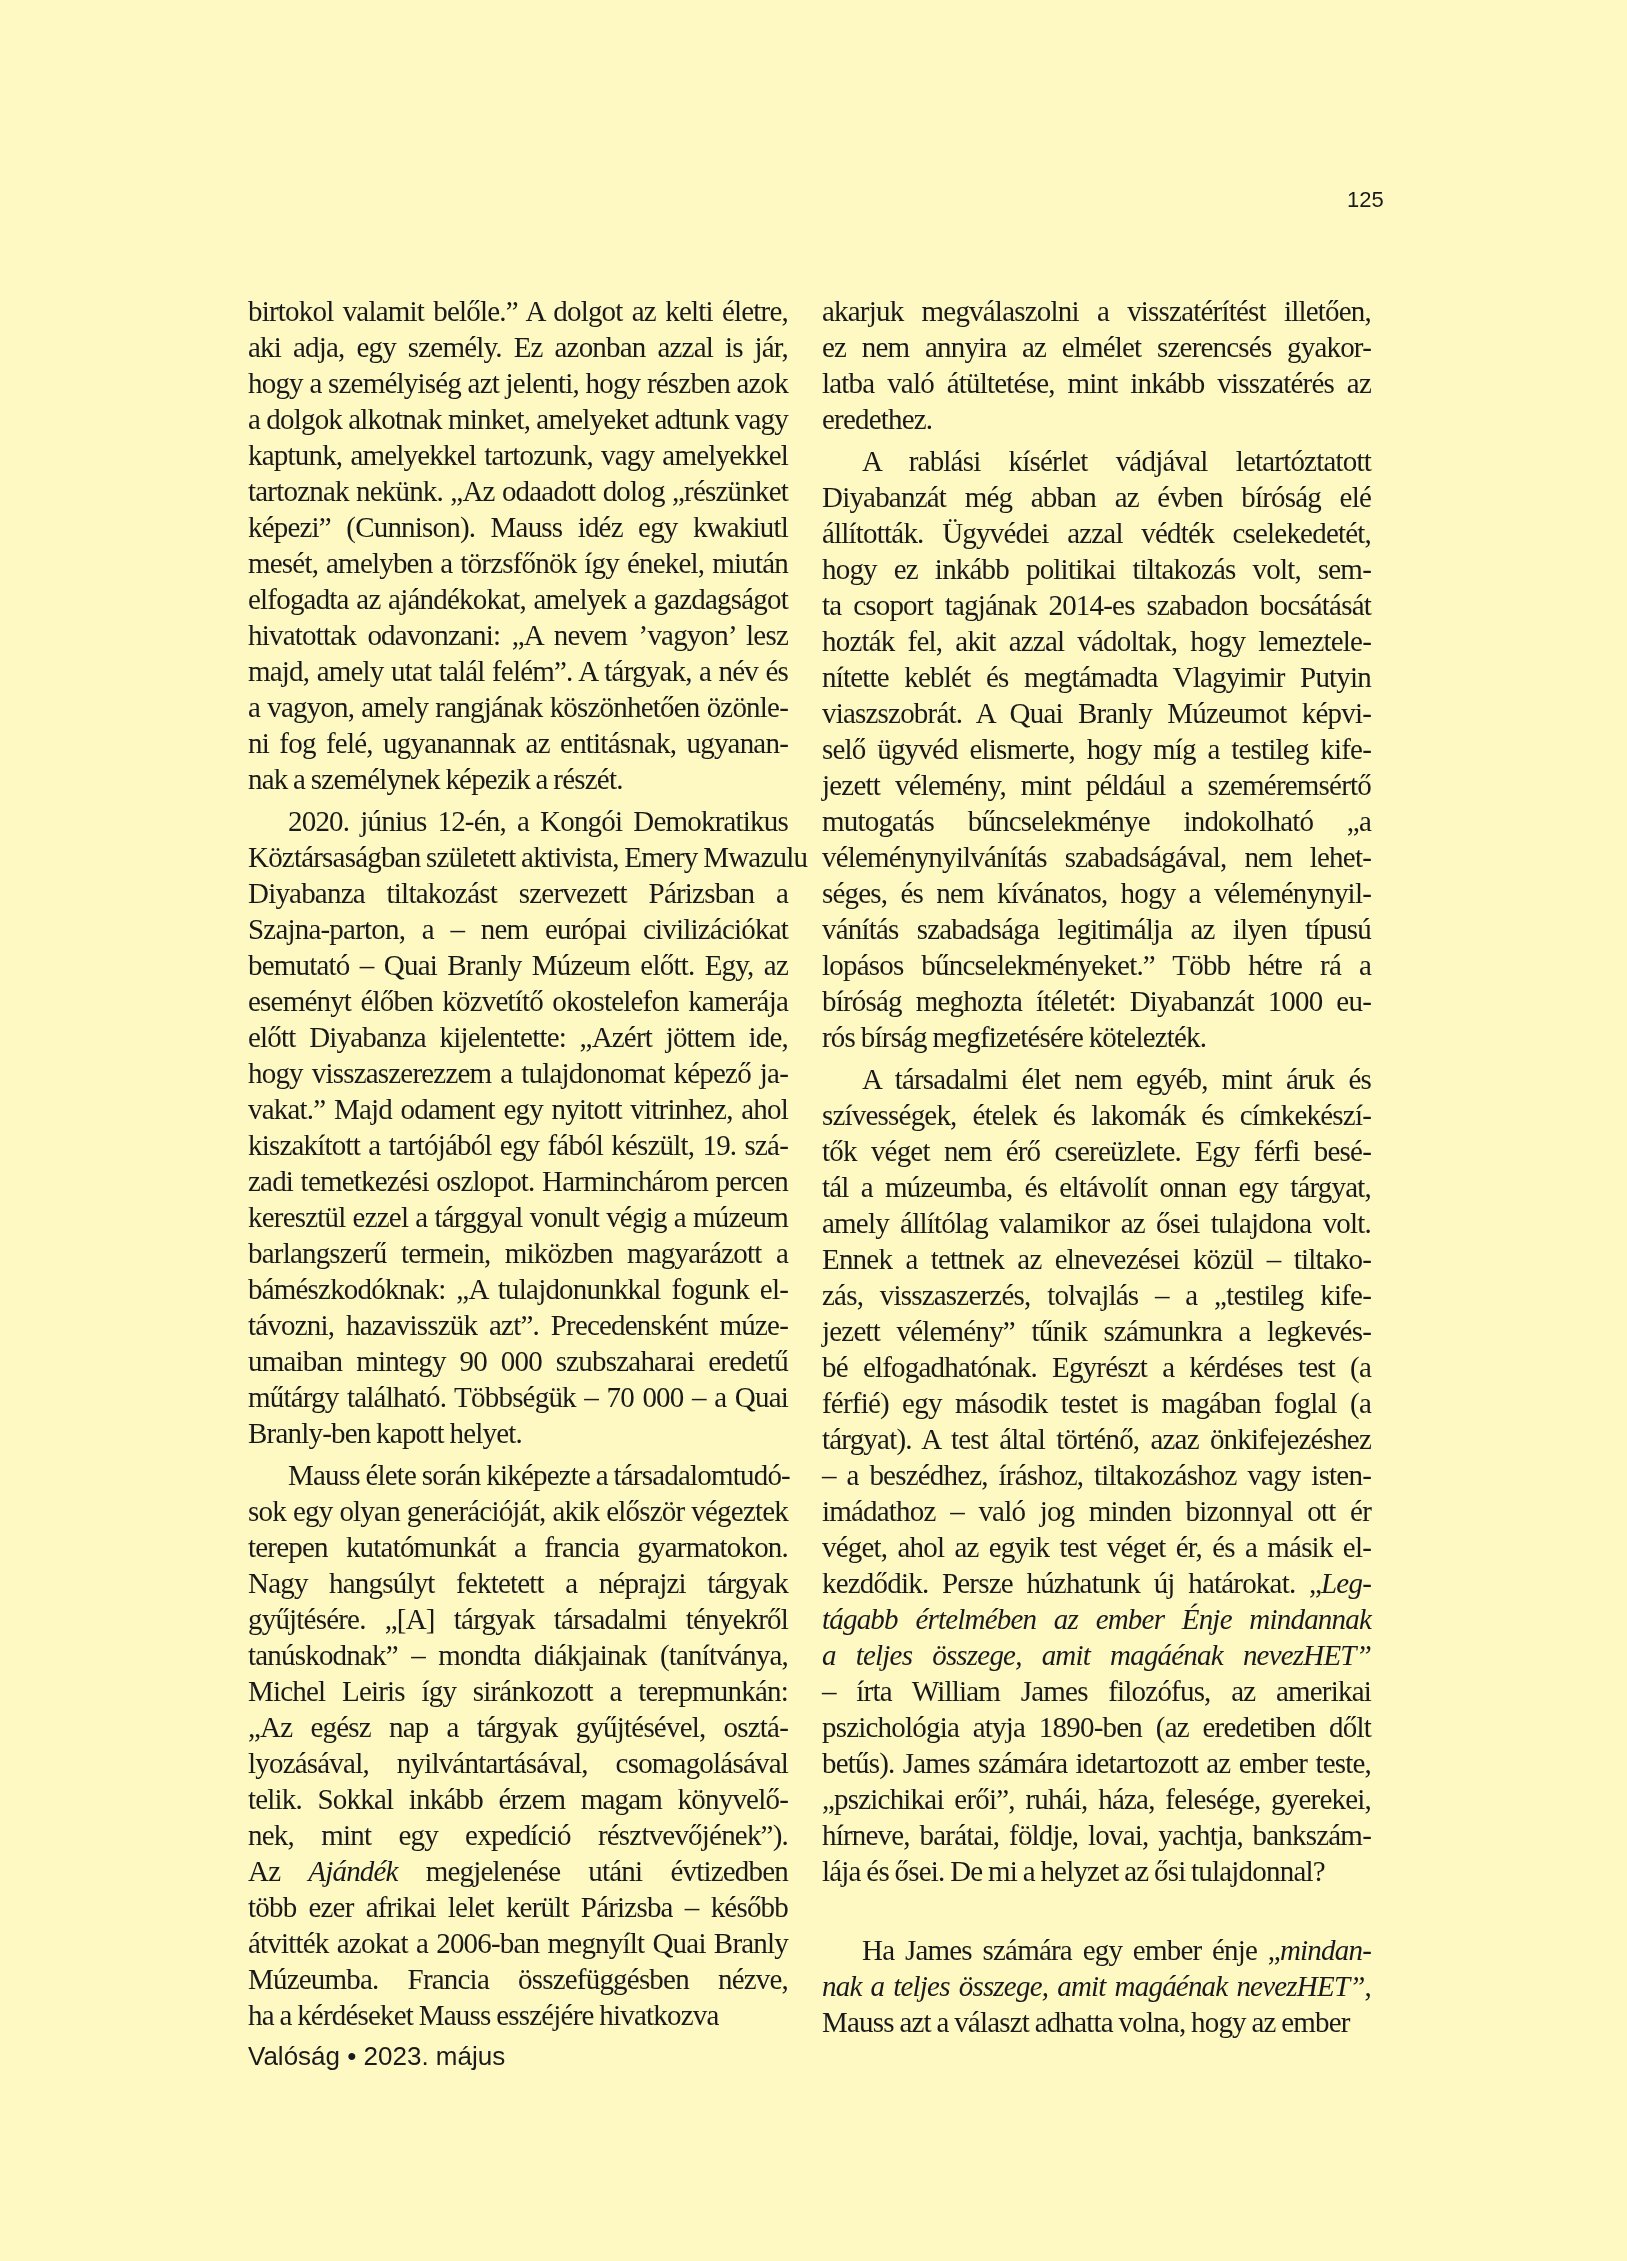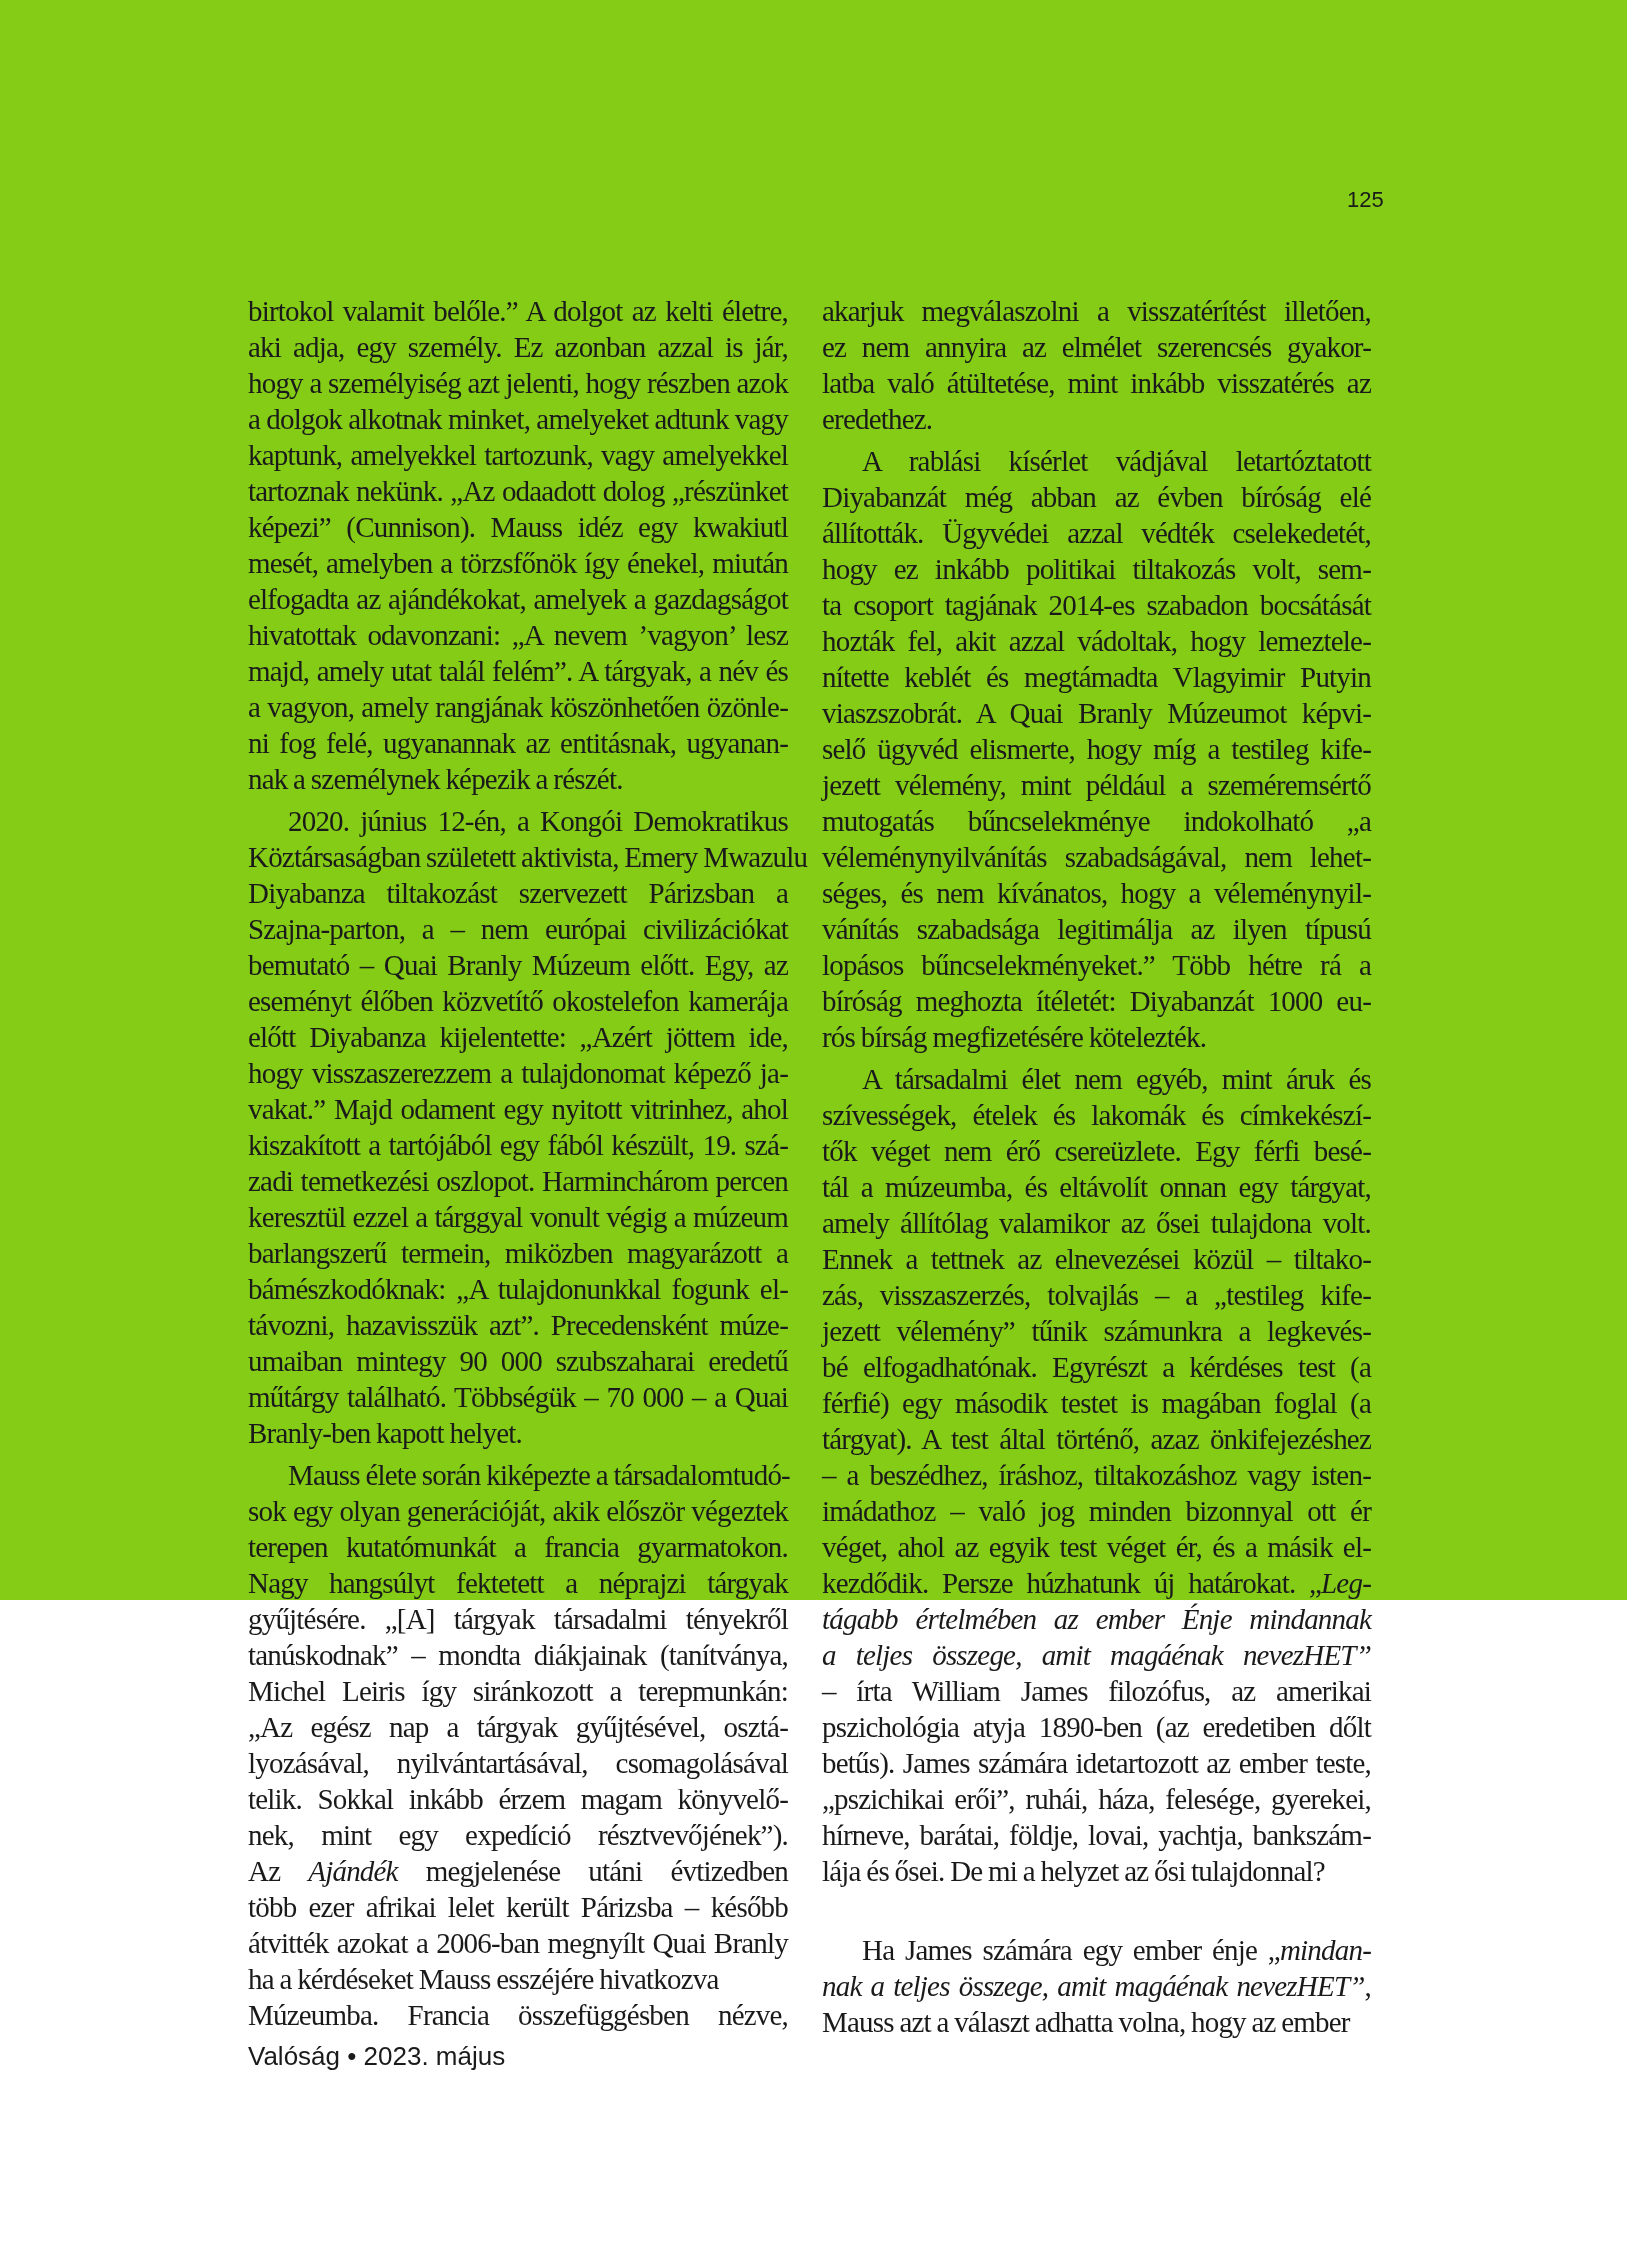--- a/index.html
+++ b/index.html
@@ -1,17 +1,17 @@
 <!DOCTYPE html>
 <html style="font-size:12.3px"><head>
 <meta charset="utf-8">
 <style>
   html, body { margin: 0; padding: 0; background: #ffffff; }
   body { width: 1628px; height: 2261px; position: relative; overflow: hidden; }
-  .page { position: absolute; left: 0; top: 0; width: 1628px; height: 1600px; background: #84cc16; color: #1a1a1a; }
+  .page { position: absolute; left: 0; top: 0; width: 1628px; height: 2261px; background: #fef9c3; color: #1a1a1a; }
   .page-number {
     position: absolute; top: 187px; left: 1347px;
     font-family: "Liberation Sans", sans-serif; font-size: 22px; color: #1a1a1a;
   }
   .column {
     position: absolute; top: 293px;
     font-family: "Liberation Serif", serif;
     font-size: 29px; line-height: 36px;
     text-align: justify; color: #1a1a1a;
     letter-spacing: -0.8px; word-spacing: -0.8px;
@@ -80,22 +80,22 @@
         <span class="line">gyűjtésére. „[A] tárgyak társadalmi tényekről</span>
         <span class="line">tanúskodnak” – mondta diákjainak (tanítványa,</span>
         <span class="line">Michel Leiris így siránkozott a terepmunkán:</span>
         <span class="line">„Az egész nap a tárgyak gyűjtésével, osztá-</span>
         <span class="line">lyozásával, nyilvántartásával, csomagolásával</span>
         <span class="line">telik. Sokkal inkább érzem magam könyvelő-</span>
         <span class="line">nek, mint egy expedíció résztvevőjének”).</span>
         <span class="line">Az <em>Ajándék</em> megjelenése utáni évtizedben</span>
         <span class="line">több ezer afrikai lelet került Párizsba – később</span>
         <span class="line">átvitték azokat a 2006-ban megnyílt Quai Branly</span>
+        <span class="line">Múzeumba. Francia összefüggésben nézve,</span>
         <span class="line last">ha a kérdéseket Mauss esszéjére hivatkozva</span>
-        <span class="line">Múzeumba. Francia összefüggésben nézve,</span>
       </p>
     </div>
   <div class="column col-right">
       <p>
         <span class="line">akarjuk megválaszolni a visszatérítést illetően,</span>
         <span class="line">ez nem annyira az elmélet szerencsés gyakor-</span>
         <span class="line">latba való átültetése, mint inkább visszatérés az</span>
         <span class="line last">eredethez.</span>
       </p>
       <p class="spaced">

